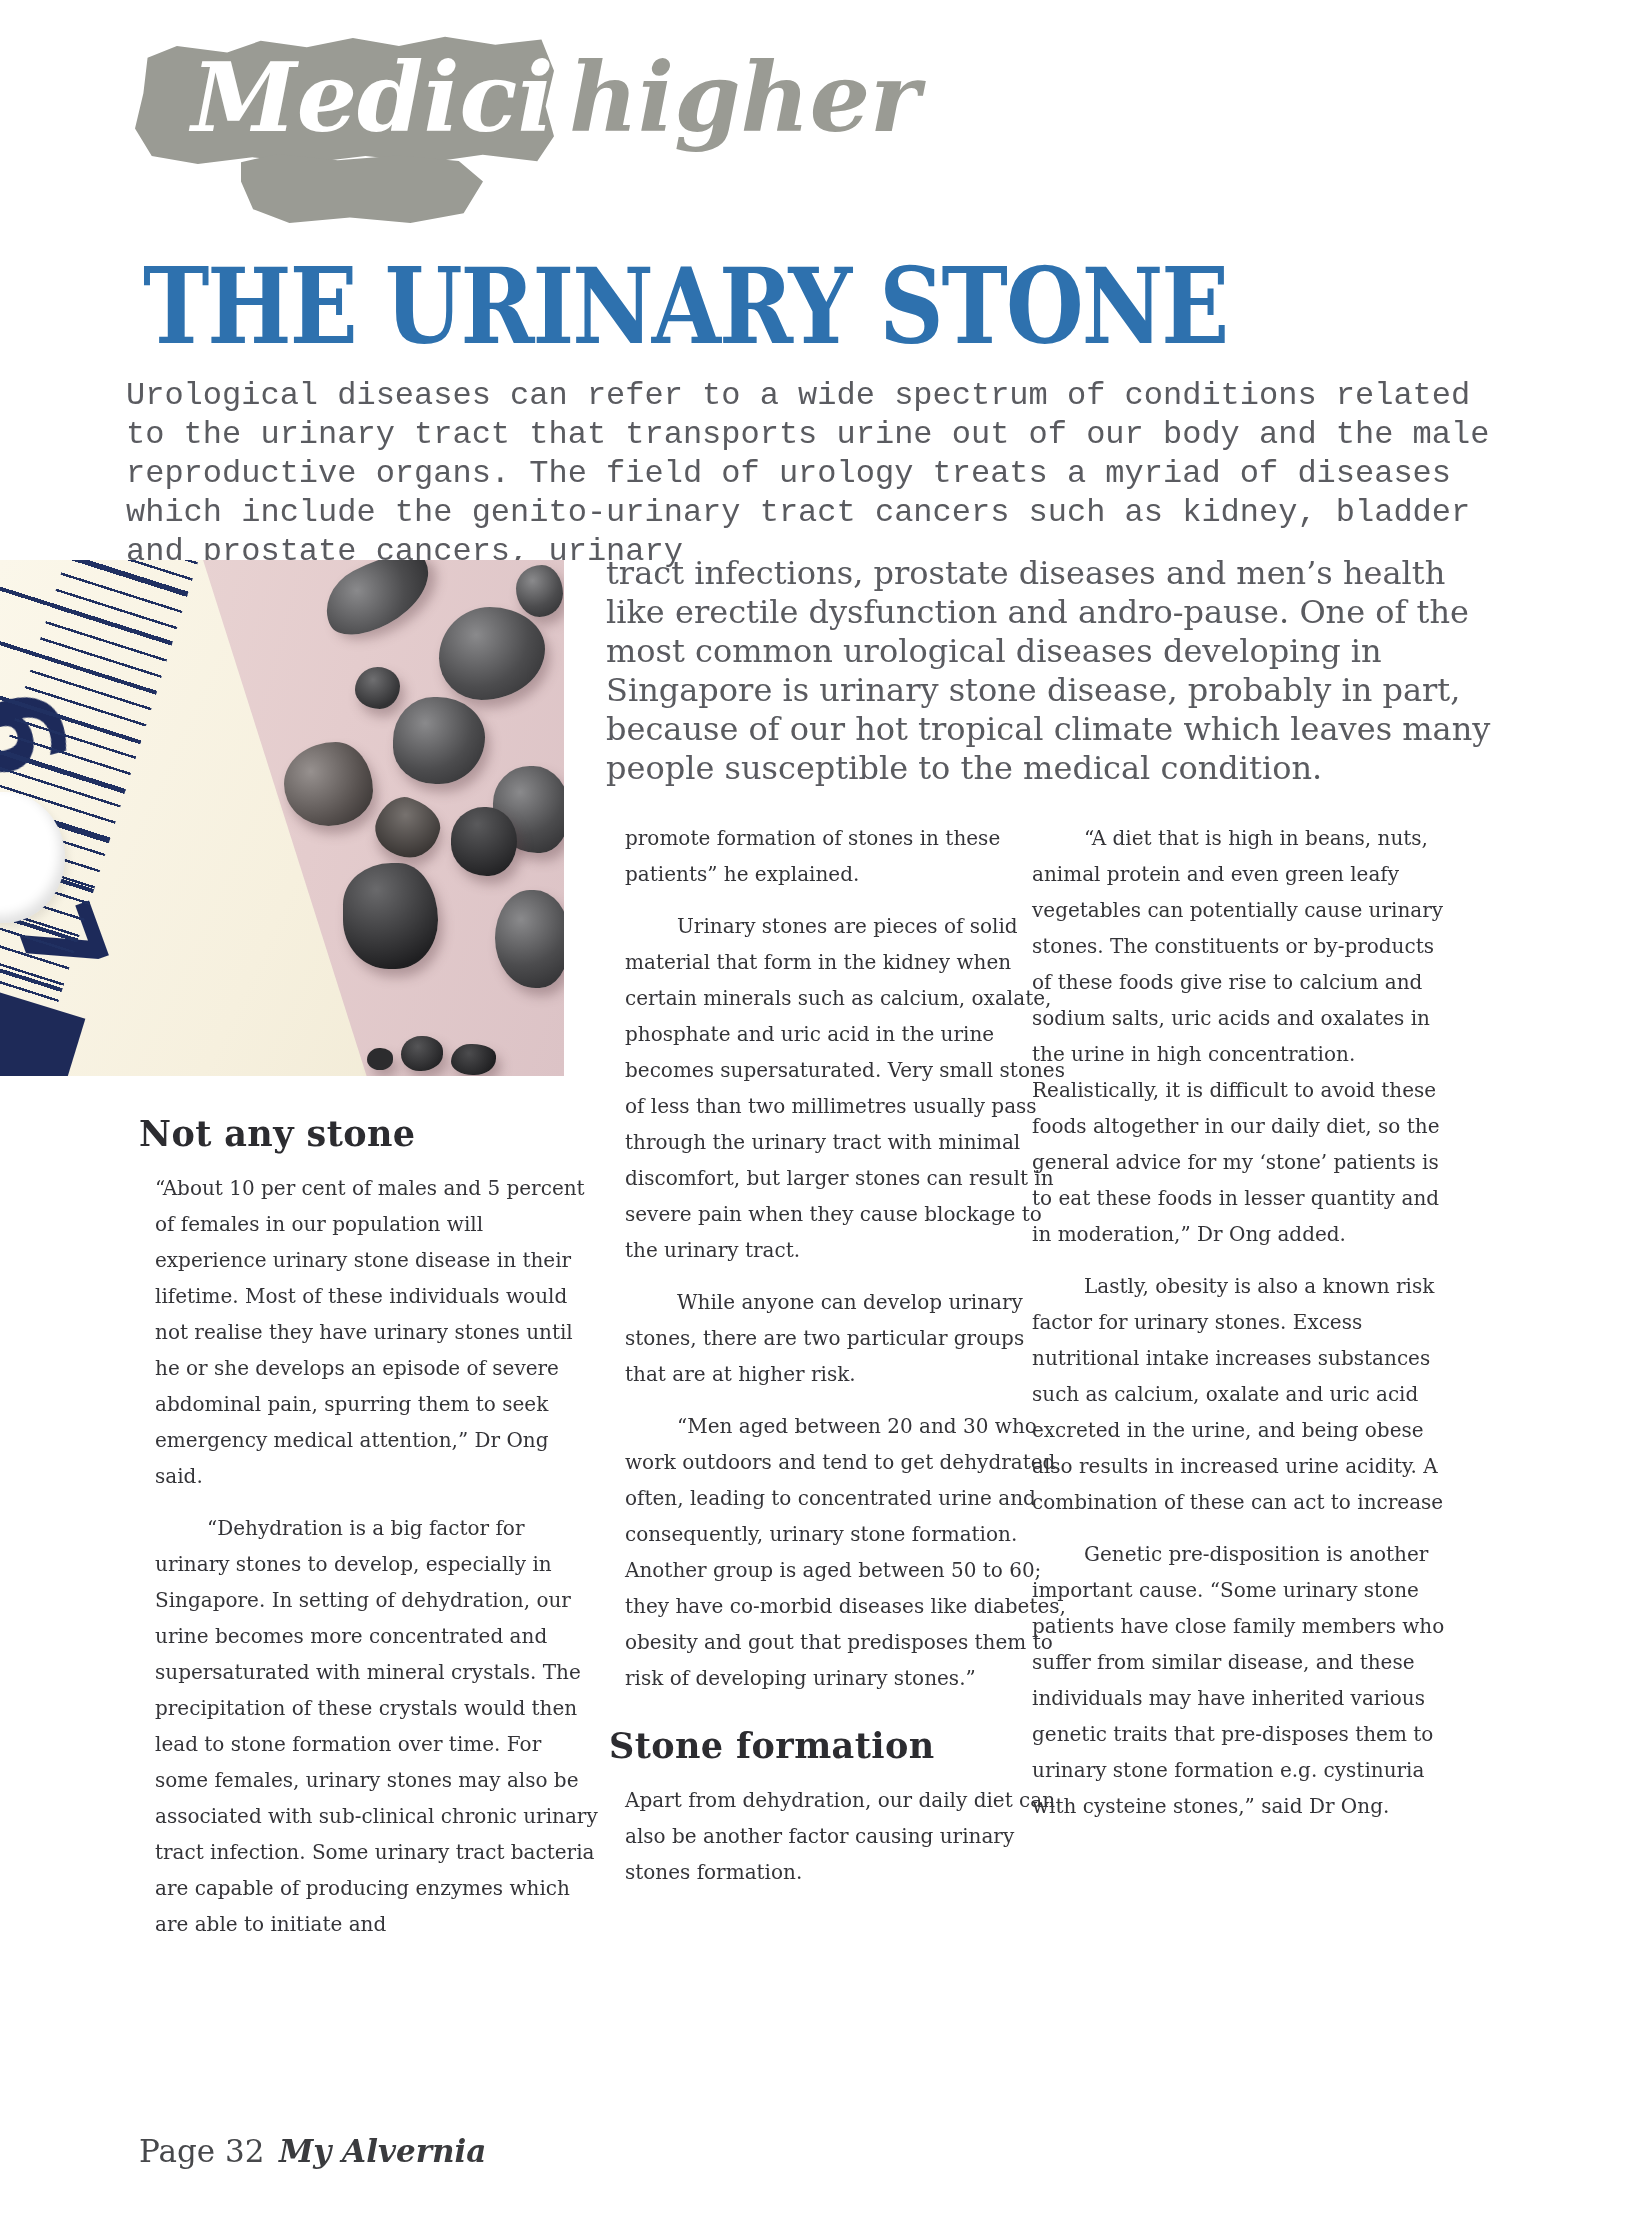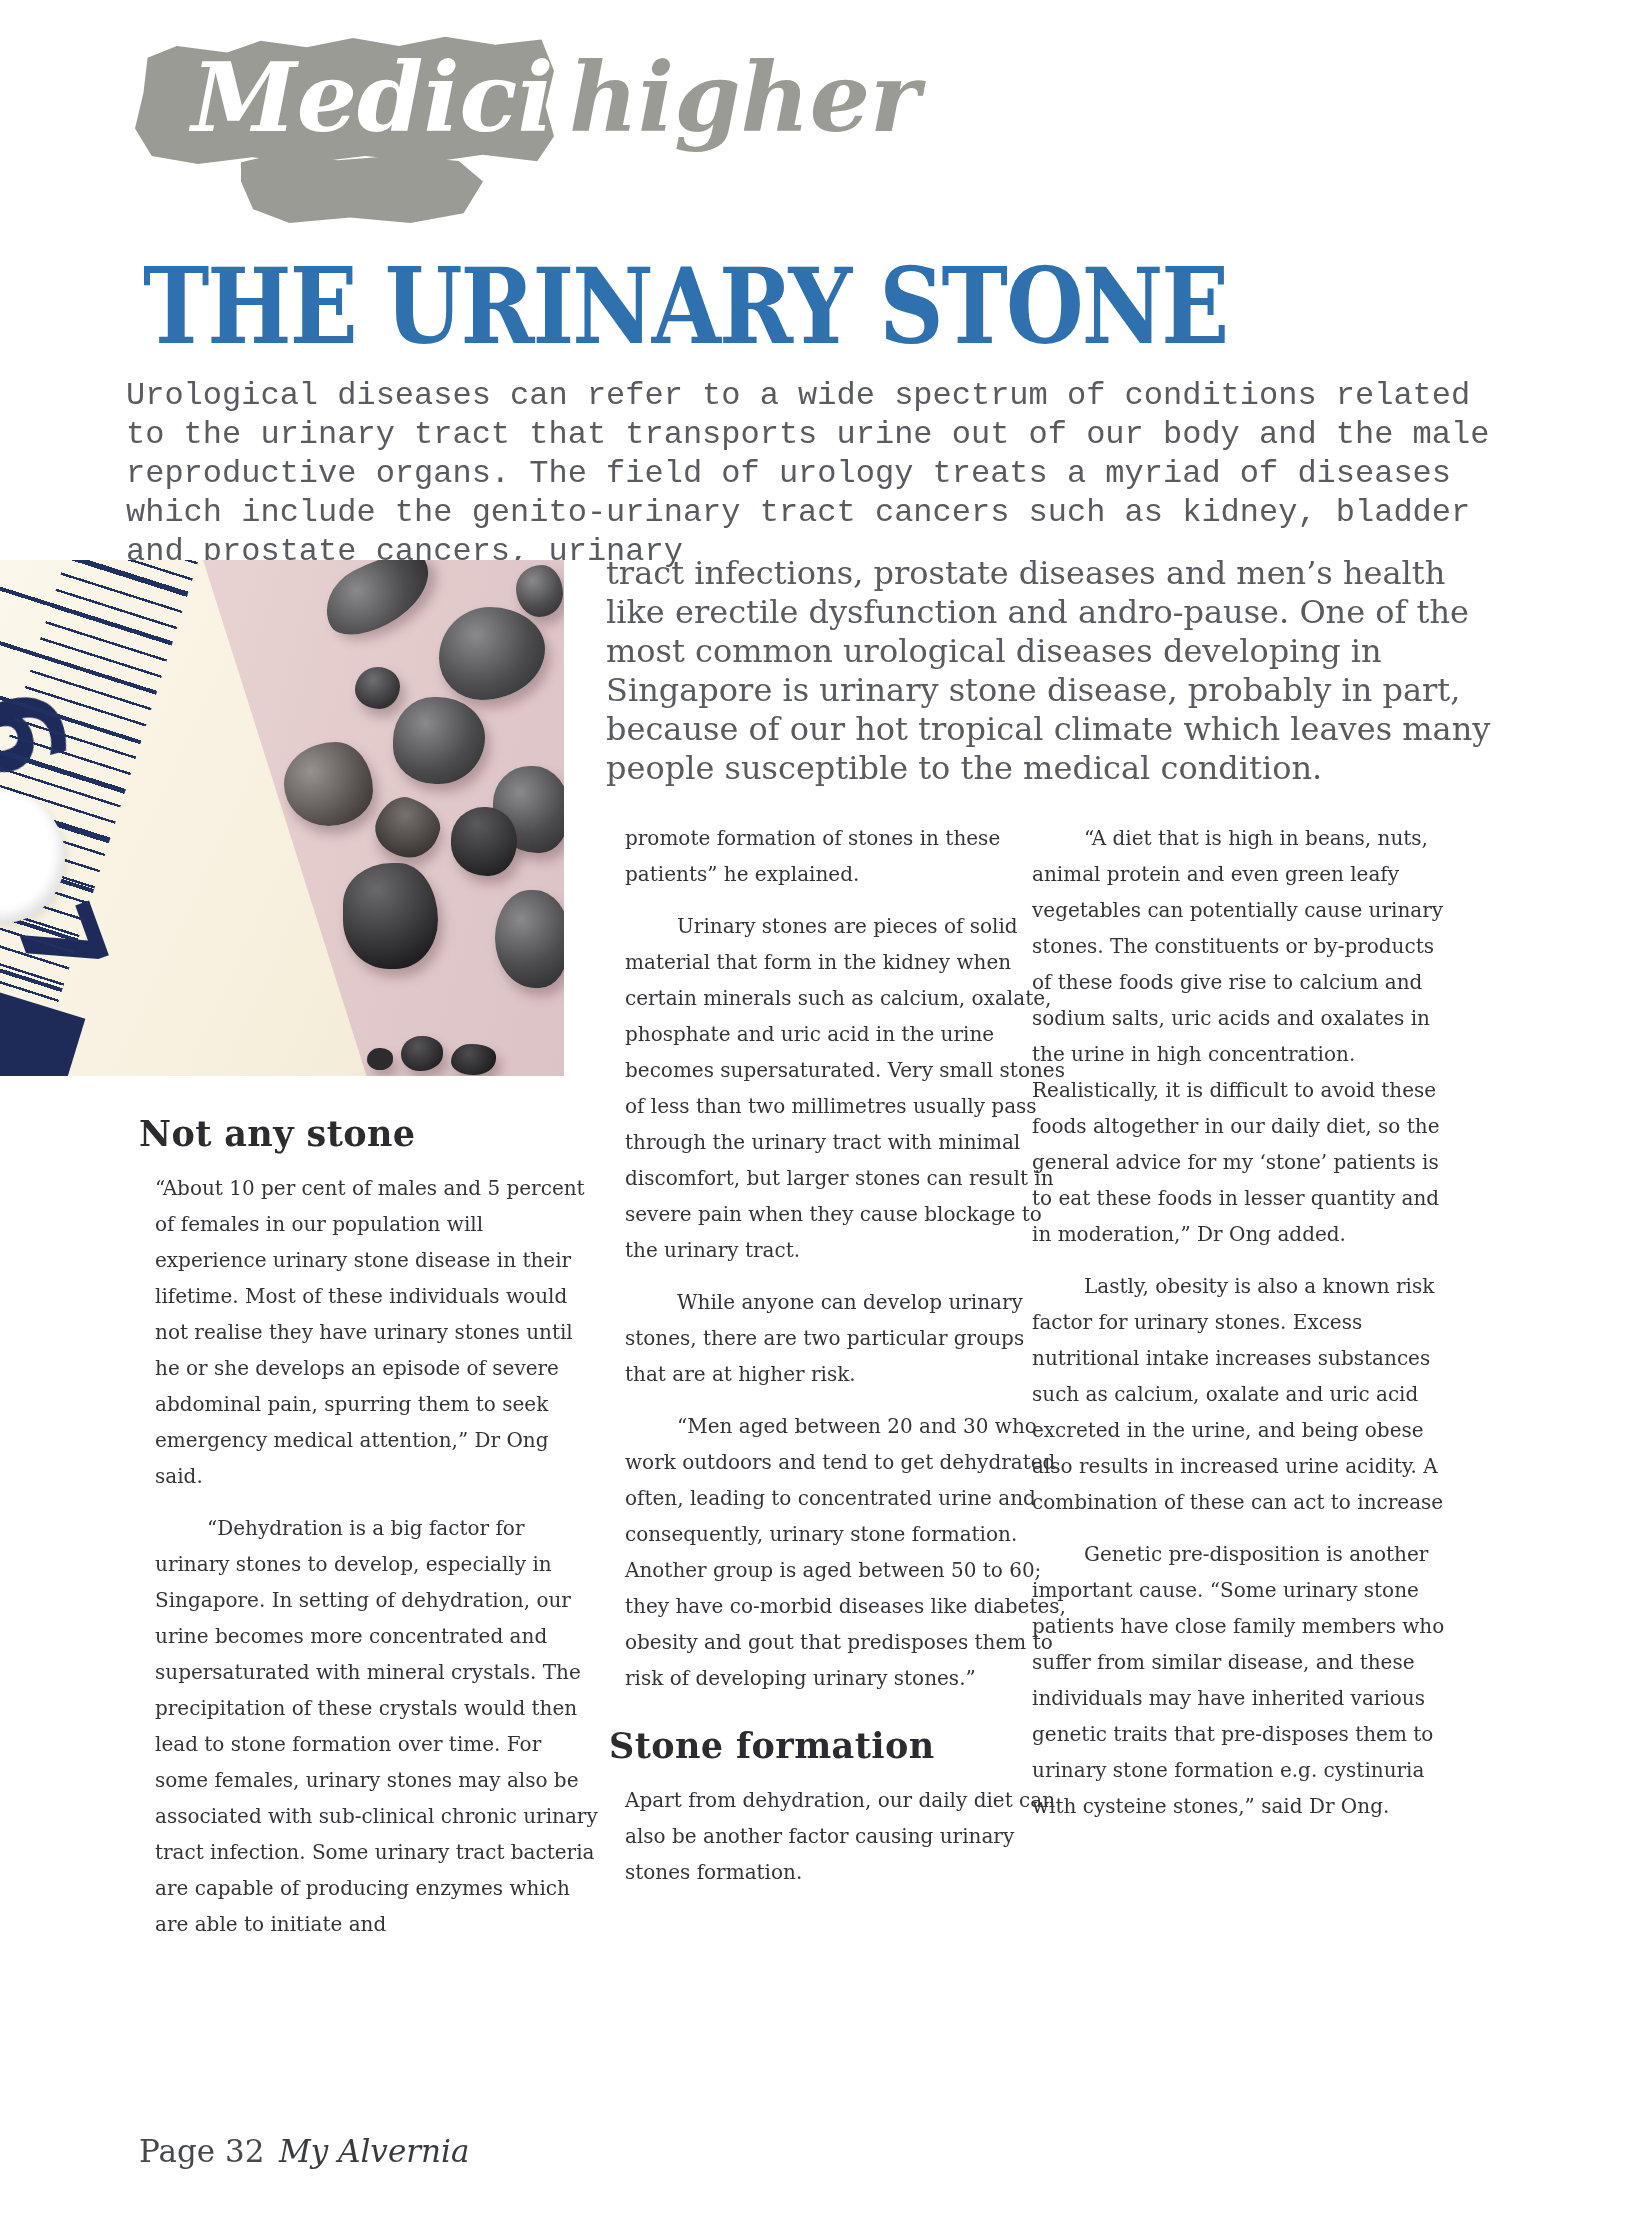--- a/index.html
+++ b/index.html
@@ -67,21 +67,21 @@
   .col2{left:609px;top:804px;width:476px;}
   .col3{left:1016px;top:804px;width:451px;}
   .subhead{margin:0 0 11.3px 0;font-size:35px;line-height:40px;font-weight:bold;color:#2c2c30;letter-spacing:0.4px;}
   .subhead-gap{margin-top:30px;}
   .body-par{margin:16px;font-size:20px;line-height:36px;color:#343438;}
   .ind{text-indent:52px;}
 
   
   .footer{position:absolute;left:139px;top:2134px;font-size:31px;line-height:35px;white-space:nowrap;}
   .pg{color:#47484b;}
-  .mag{color:#3a3b3e;font-weight:normal;font-style:italic;margin-left:14.5px;}
+  .mag{color:#3a3b3e;font-weight:bold;font-style:italic;margin-left:14.5px;}
 </style>
 </head>
 <body>
 
 <div class="page">
 
   <header class="masthead">
     <div class="brush"></div>
     <div class="brush-tail"></div>
     <span class="brand brand-primary">Medicine</span>

